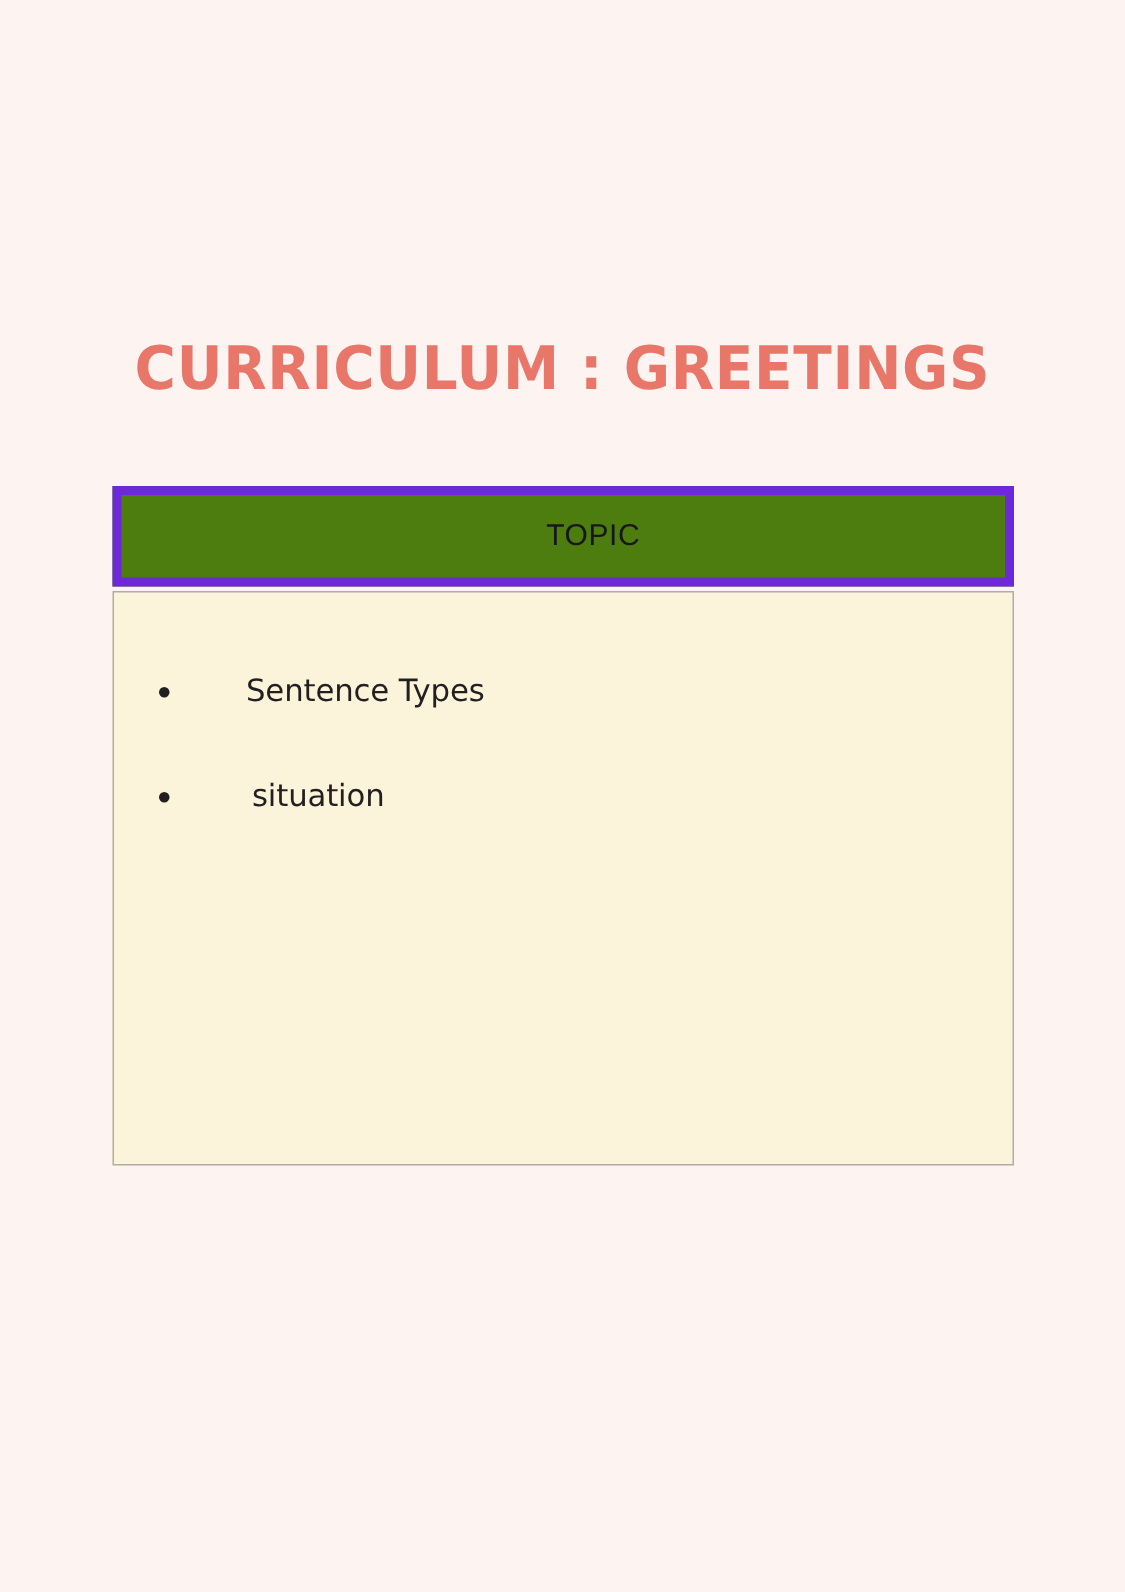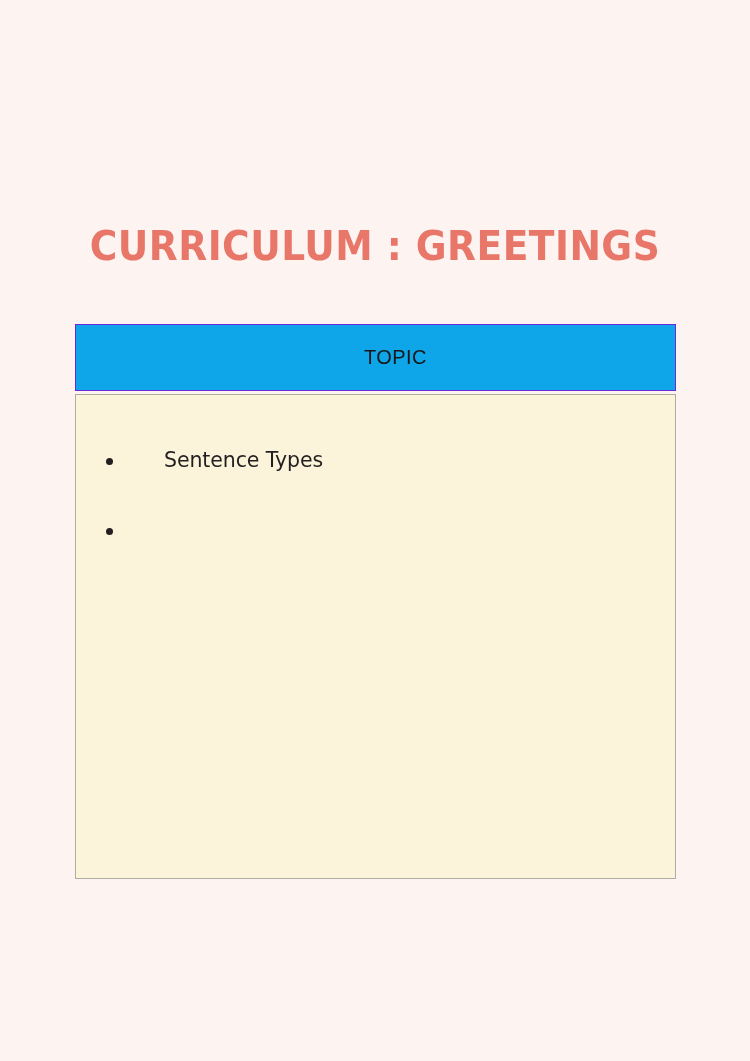--- a/index.html
+++ b/index.html
@@ -40,43 +40,43 @@
   .topic-table {
     position: absolute;
     left: 75px;
     top: 324px;
     width: 601px;
   }
 
   .table-header {
     box-sizing: border-box;
     height: 67px;
-    background: #0ea5e9;
-    border: 1px solid #6d28d9;
+    background: #4d7c0f;
+    border: 6px solid #6d28d9;
     display: flex;
     align-items: center;
     justify-content: center;
     padding-left: 40px;
   }
 
   .table-header-label {
     font-family: "Liberation Sans", sans-serif;
     font-size: 20px;
     font-weight: 400;
     color: #171717;
     letter-spacing: 0.4px;
   }
 
   .table-gap {
     height: 3px;
   }
 
   .table-body {
     box-sizing: border-box;
-    height: 485px;
+    height: 383px;
     background: #FBF4DB;
     border: 1px solid #B0ACA4;
     padding: 0;
     position: relative;
   }
 
   .bullet-list {
     list-style: none;
     margin: 0;
     padding: 0;
@@ -143,20 +143,21 @@
 
     <div class="table-body">
       <ul class="bullet-list">
 
         <li class="bullet-item">
           <span>Sentence Types</span>
         </li>
 
 
         <li class="bullet-item">
+          <span class="bullet-sub2">situation</span>
         </li>
 
       </ul>
     </div>
 
   </div>
 
 </div>
 
 </body></html>

